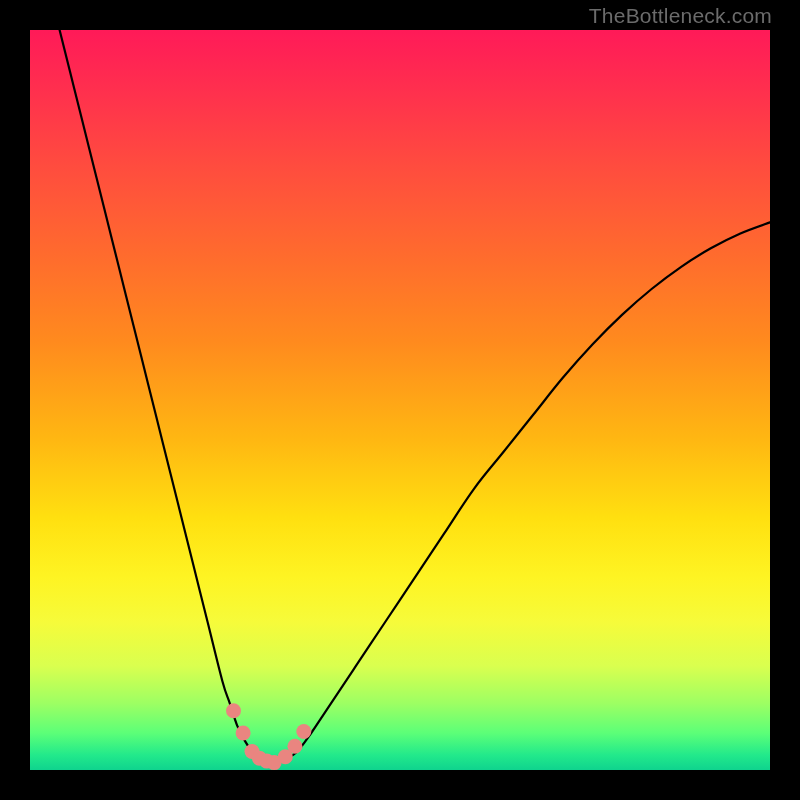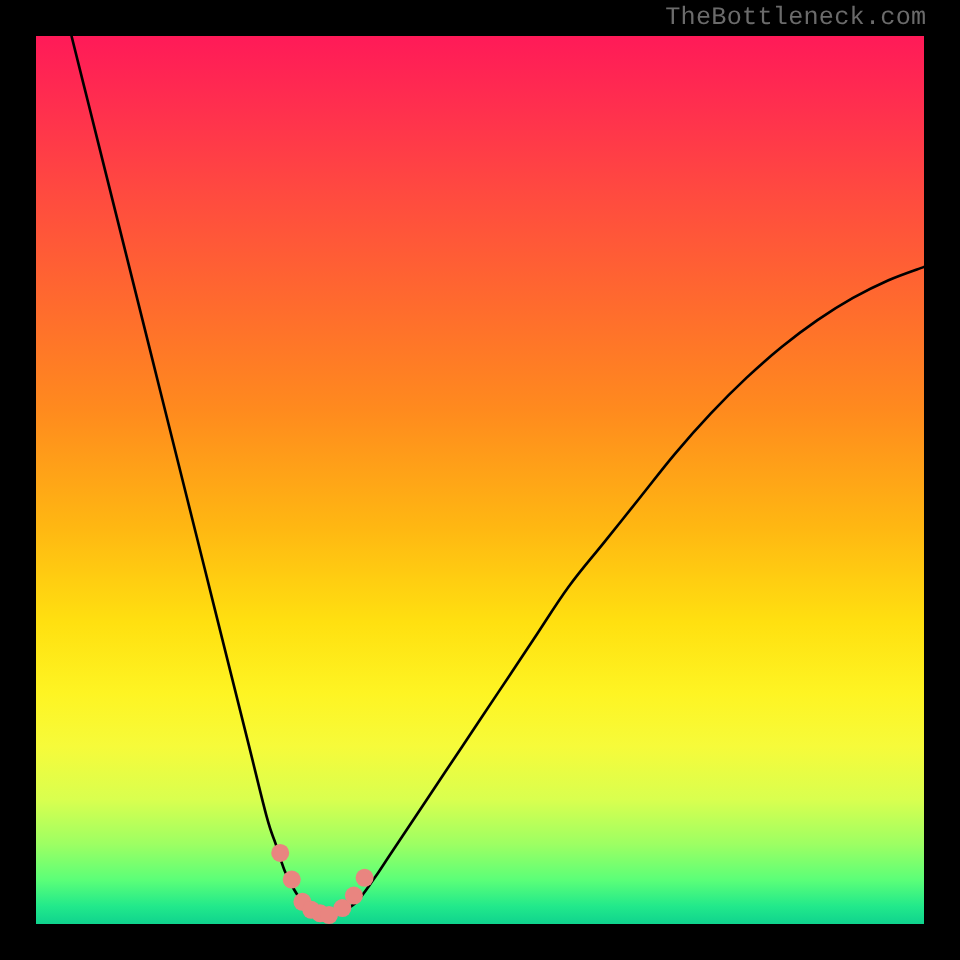--- a/index.html
+++ b/index.html
@@ -42,21 +42,21 @@
       #0fd38e 100%
     );
   }
   .watermark {
     position: absolute;
     top: 4px;
     right: 28px;
     color: #6b6b6b;
     font-size: 21px;
     letter-spacing: 0.2px;
-    font-family: Liberation Mono, monospace;
+    font-family: Liberation Sans, sans-serif;
     user-select: none;
   }
   svg.curve {
     position: absolute;
     left: 0;
     top: 0;
     width: 740px;
     height: 740px;
     overflow: visible;
   }

